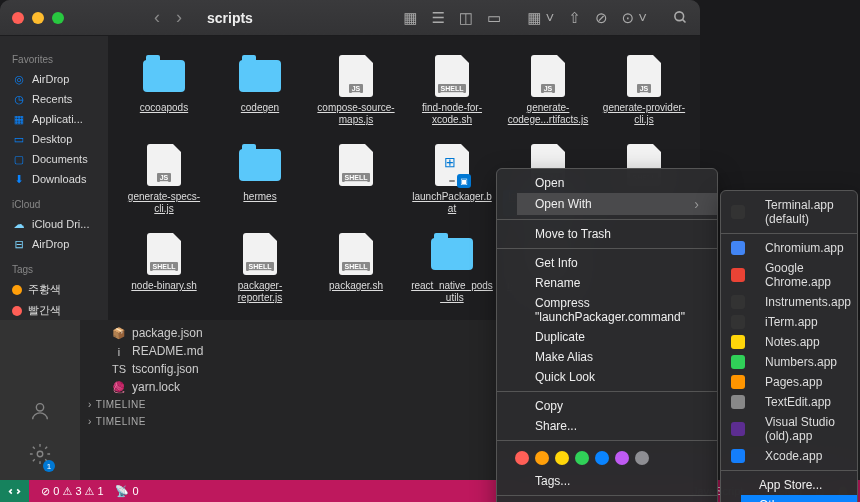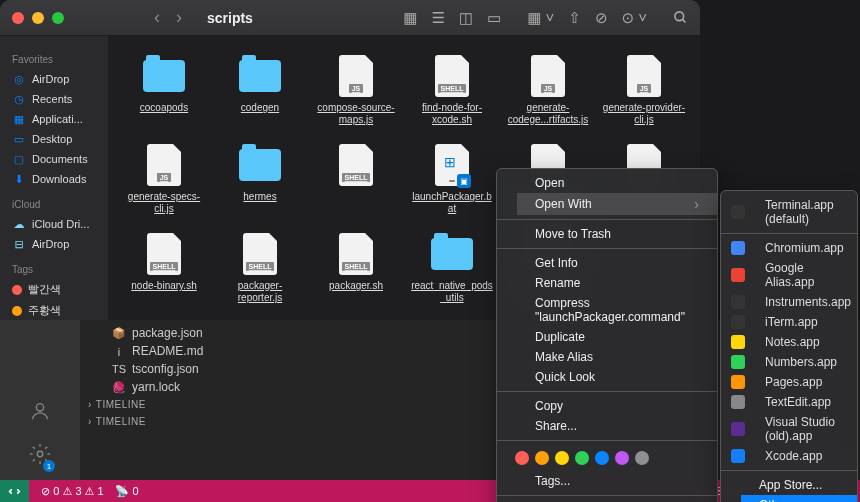--- a/index.html
+++ b/index.html
@@ -134,26 +134,26 @@
             <span>iCloud Dri...</span>
           </div>
           <div class="sb-item">
             <span class="sb-ic" style="color:#7dd3fc">⊟</span>
             <span>AirDrop</span>
           </div>
         </div>
       <div class="sb-header">Tags</div>
       <div id="sb-tags">
           <div class="sb-item">
+            <span class="dot dot-o"></span>
+            <span>주황색</span>
+          </div>
+          <div class="sb-item">
             <span class="dot dot-r"></span>
             <span>빨간색</span>
-          </div>
-          <div class="sb-item">
-            <span class="dot dot-o"></span>
-            <span>주황색</span>
           </div>
           <div class="sb-item">
             <span>초록색</span>
           </div>
         </div>
     </div>
 
     <div class="content">
       <div class="grid" id="file-grid">
           <div class="file-item ">
@@ -413,21 +413,21 @@
     <span>Terminal.app (default)</span>
   </div>
   <div class="ctx-sep"></div>
   <div id="ow-apps">
       <div class="app-item">
         <div class="app-ic" style="background:#4285f4"></div>
         <span>Chromium.app</span>
       </div>
       <div class="app-item">
         <div class="app-ic" style="background:#ea4335"></div>
-        <span>Google Alias.app</span>
+        <span>Google Chrome.app</span>
       </div>
       <div class="app-item">
         <div class="app-ic" style="background:#333"></div>
         <span>Instruments.app</span>
       </div>
       <div class="app-item">
         <div class="app-ic" style="background:#333"></div>
         <span>iTerm.app</span>
       </div>
       <div class="app-item">

